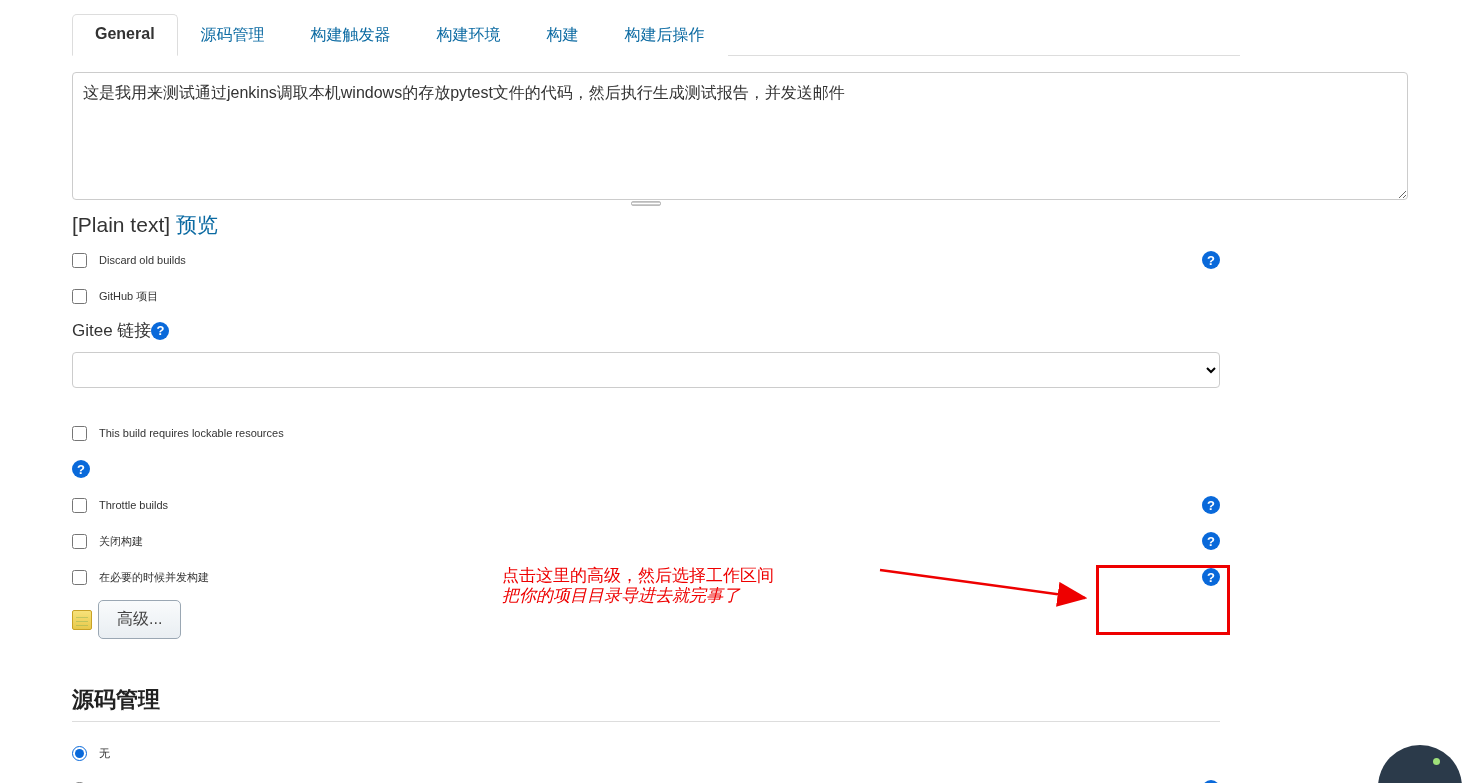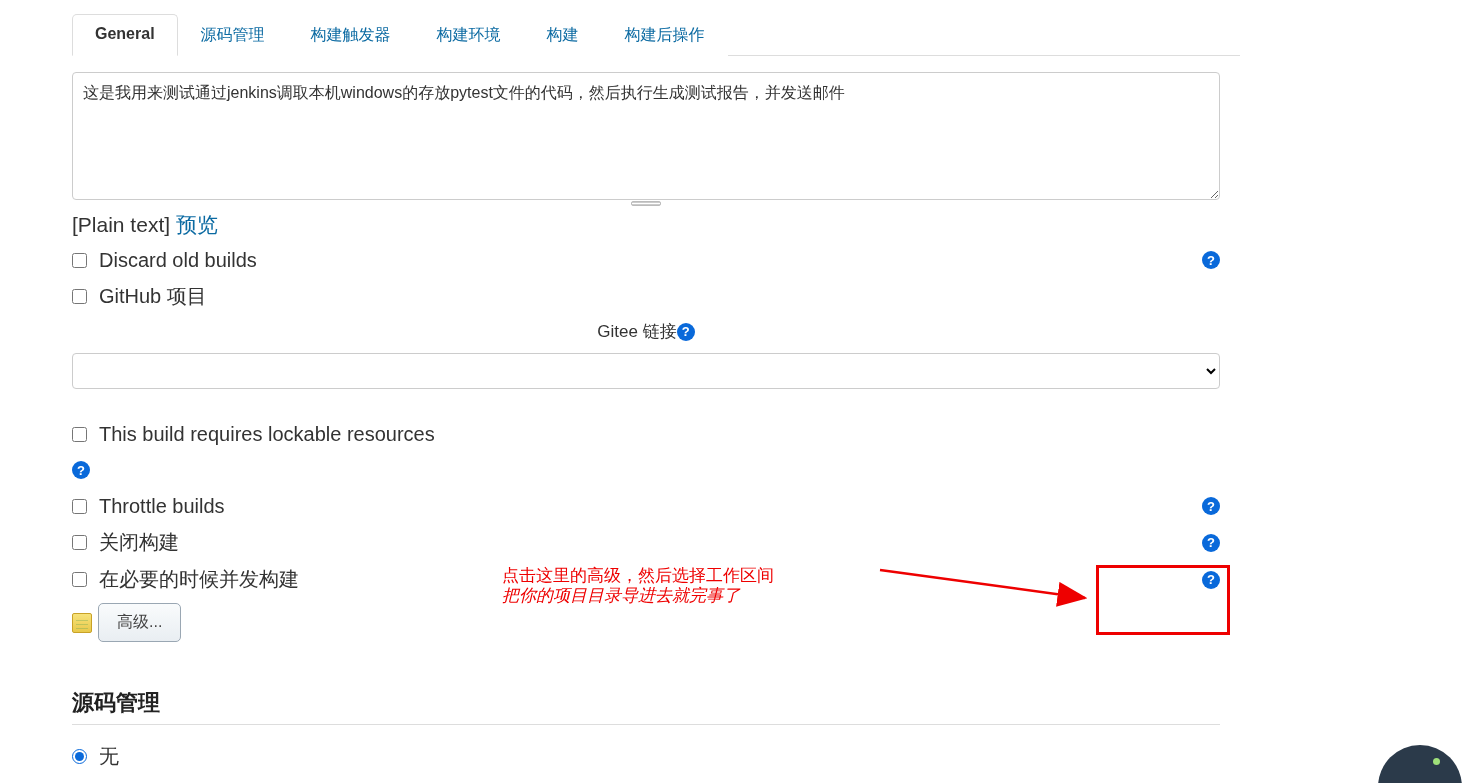--- a/index.html
+++ b/index.html
@@ -41,21 +41,21 @@
       color: #333;
       font-weight: bold;
       border: 1px solid #ddd;
       border-bottom: 1px solid #fff;
       background: #fff;
     }
     .content {
       padding: 16px 0 0 14px;
     }
     .desc-textarea {
-      width: 1148px;
+      width: 1336px;
       height: 128px;
       border: 1px solid #ccc;
       border-radius: 4px;
       padding: 8px 10px;
       font-size: 16px;
       font-family: inherit;
       resize: both;
       color: #333;
       line-height: 1.5;
     }
@@ -98,42 +98,42 @@
       gap: 12px;
     }
     .option-left input[type="checkbox"],
     .option-left input[type="radio"] {
       width: 15px;
       height: 15px;
       margin: 0;
       accent-color: #0969da;
     }
     .option-label {
-      font-size: 20px;
+      font-size: 11px;
       color: #333;
     }
     .help-icon {
       width: 18px;
       height: 18px;
       border-radius: 50%;
       background: #0969da;
       color: #fff;
       display: flex;
       align-items: center;
       justify-content: center;
       font-size: 13px;
       font-weight: bold;
       cursor: pointer;
       flex-shrink: 0;
     }
     .label-only-row {
       width: 1148px;
       display: flex;
       align-items: center;
-      justify-content: center;
+      justify-content: flex-start;
       margin-bottom: 10px;
       margin-top: 6px;
     }
     .label-only {
       font-size: 17px;
       color: #333;
     }
     .select-wrap {
       width: 1148px;
       margin-bottom: 18px;

